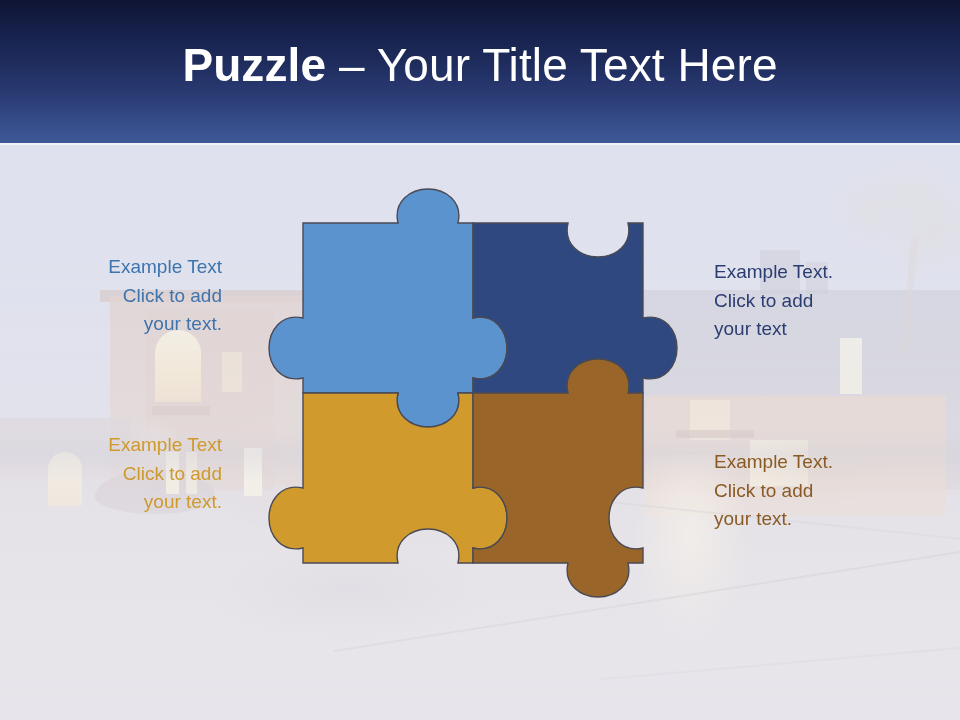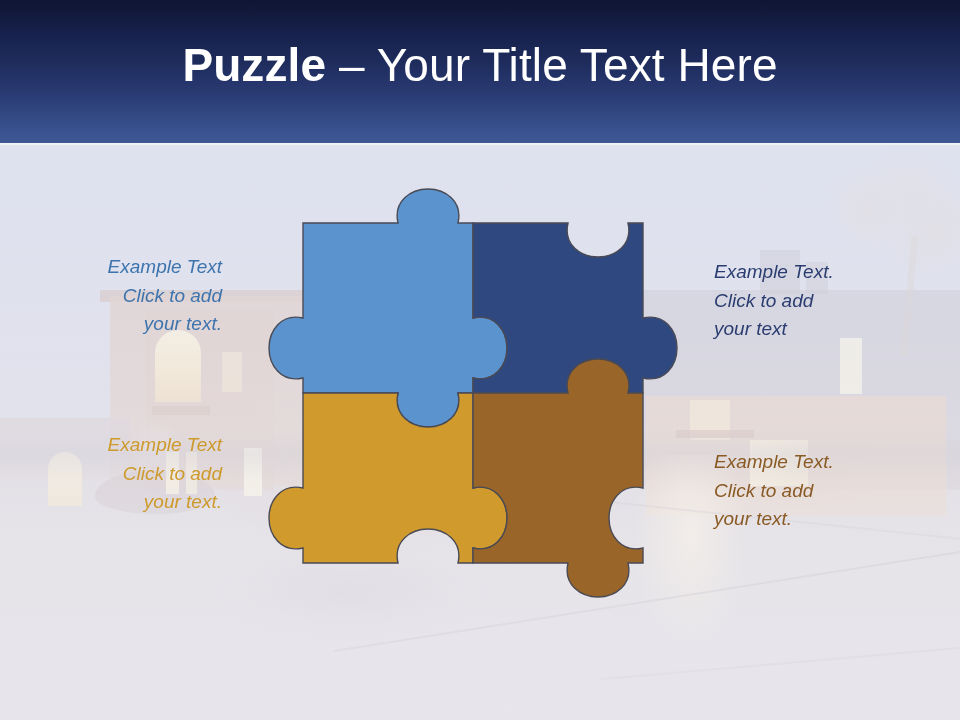--- a/index.html
+++ b/index.html
@@ -231,21 +231,20 @@
   #puzzle {
     position: absolute;
     left: 243px; top: 163px;
     width: 460px; height: 460px;
   }
   #puzzle svg { display: block; }
 
   
   .txt {
     position: absolute;
-    font-style: italic;
     font-size: 19px;
     line-height: 28.5px;
     white-space: pre-line;
   }
   #txt-tl {
     left: 40px; top: 253px; width: 182px;
     text-align: right;
     color: #3E74AE;
   }
   #txt-tr {

